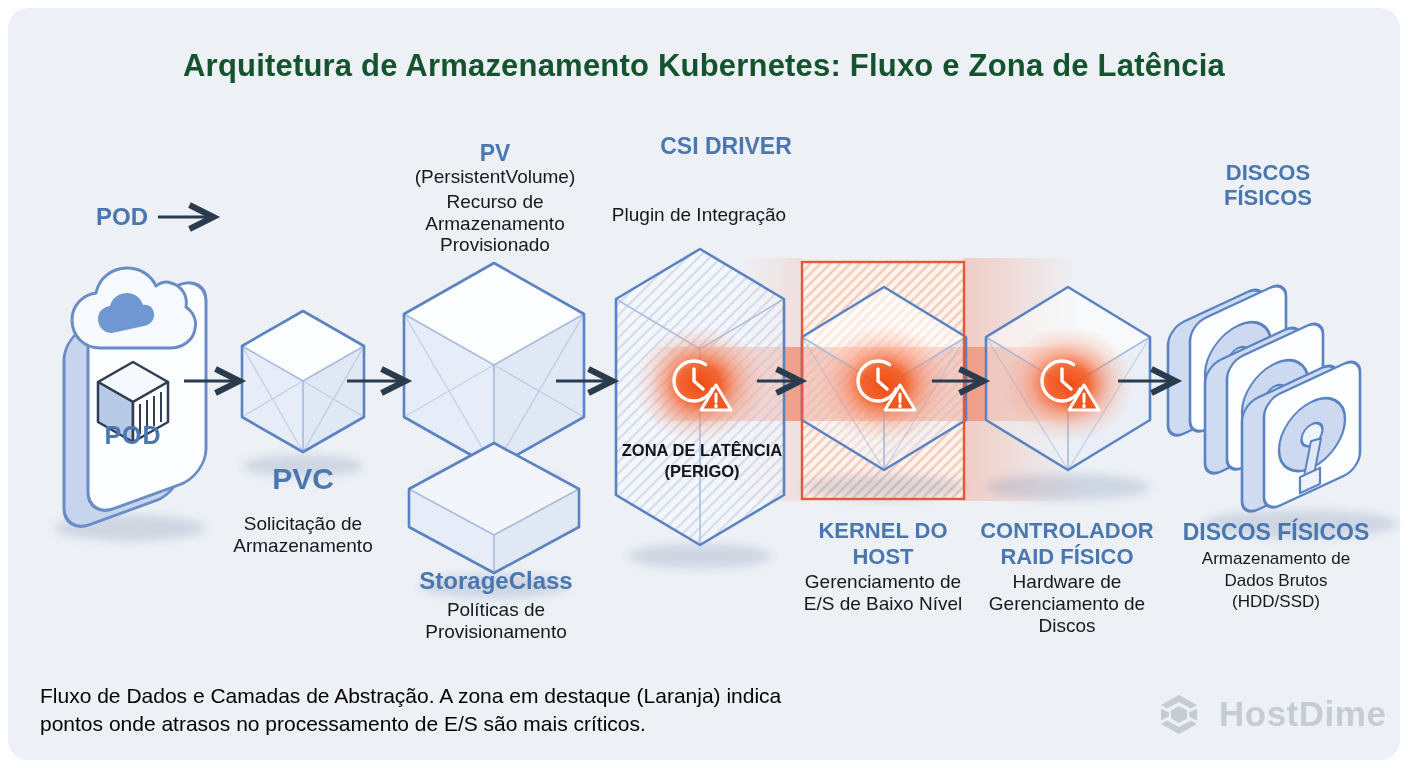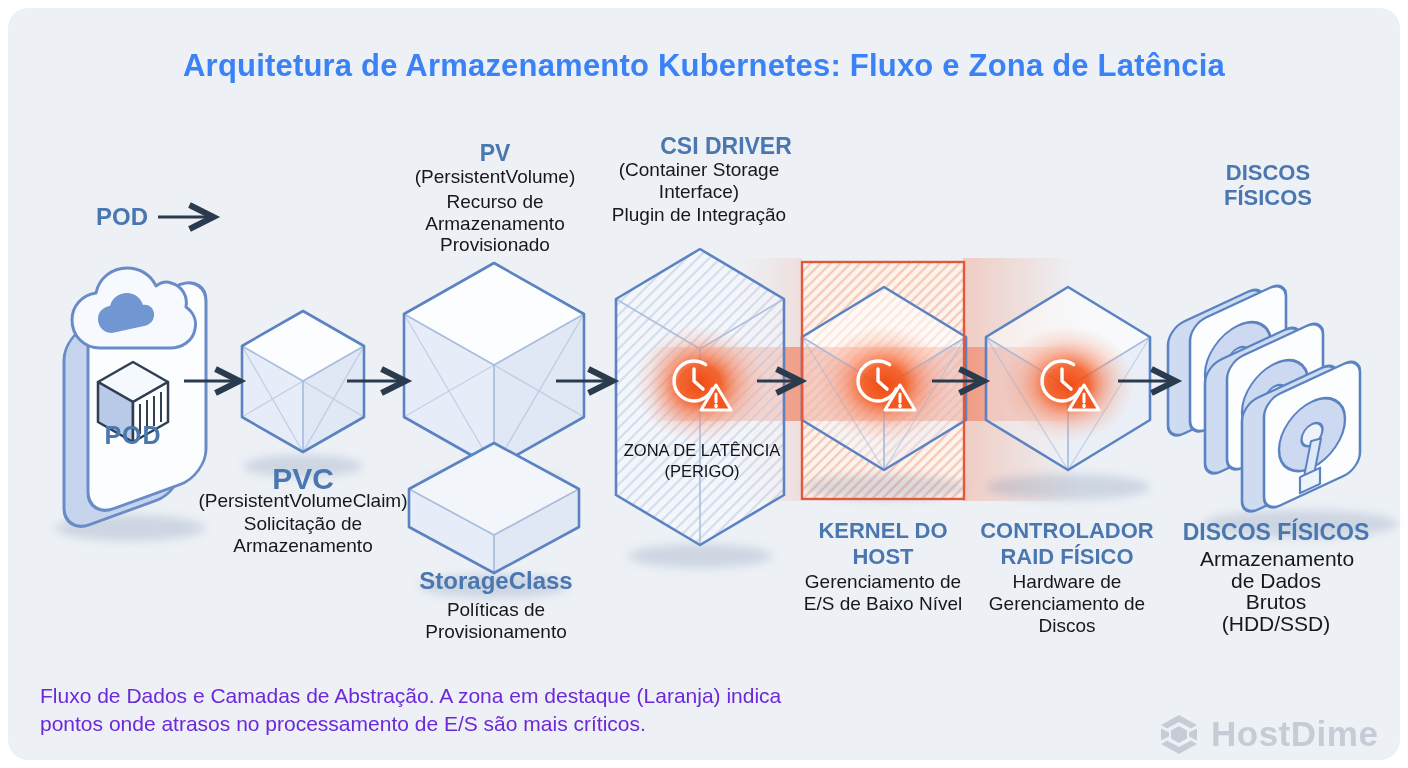--- a/index.html
+++ b/index.html
@@ -3,44 +3,44 @@
 <meta charset="utf-8">
 <style>
   html,body{margin:0;padding:0;background:#ffffff;width:1408px;height:768px;overflow:hidden;
             font-family:"Liberation Sans", sans-serif;}
   #stage{position:absolute;left:0;top:0;width:1408px;height:768px;}
   .card{position:absolute;left:8px;top:8px;right:8px;bottom:8px;background:#edf1f6;border-radius:20px;}
   svg#art{position:absolute;left:0;top:0;}
   .lbl{position:absolute;transform:translateX(-50%);text-align:center;}
   .h{color:#4a77b0;font-weight:700;}
   .sub{color:#15181d;}
-  #title{left:704px;top:48px;font-size:31px;font-weight:700;color:#3b82f6;white-space:nowrap;letter-spacing:.2px;}
+  #title{left:704px;top:48px;font-size:31px;font-weight:700;color:#14532d;white-space:nowrap;letter-spacing:.2px;}
   #pod-top{left:122px;top:203px;font-size:24px;}
   #pod-inner{left:133px;top:421px;font-size:25px;letter-spacing:1px;}
   #pvc-h{left:303px;top:462px;font-size:30px;}
   #pvc-alias{left:303px;top:490px;font-size:19px;white-space:nowrap;}
   #pvc-desc{left:303px;top:513px;width:185px;font-size:19px;line-height:22px;}
   #pv-h{left:495px;top:140px;font-size:23px;}
   #pv-alias{left:495px;top:166px;font-size:19px;white-space:nowrap;}
   #pv-desc{left:495px;top:191px;width:170px;font-size:19px;line-height:21.5px;}
   #sc-h{left:496px;top:567px;font-size:24px;}
   #sc-desc{left:496px;top:599px;width:200px;font-size:19px;line-height:22px;}
   #csi-h{left:699px;top:133px;font-size:23px;margin-left:27px;}
   #csi-alias{left:699px;top:159px;width:200px;font-size:19px;line-height:21.5px;}
   #csi-desc{left:699px;top:204px;font-size:19px;white-space:nowrap;}
-  #zona{left:702px;top:440px;width:180px;font-size:16.5px;font-weight:400;line-height:21px;color:#121417;}
+  #zona{left:702px;top:440px;width:180px;font-size:16.5px;font-weight:700;line-height:21px;color:#121417;}
   #kernel-h{left:883px;top:518px;width:150px;font-size:22px;line-height:26px;}
   #kernel-desc{left:883px;top:571px;width:170px;font-size:19px;line-height:22px;}
   #raid-h{left:1067px;top:518px;width:190px;font-size:22px;line-height:26px;}
   #raid-desc{left:1067px;top:571px;width:190px;font-size:19px;line-height:22px;}
   #disks-top{left:1268px;top:160px;width:120px;font-size:22px;line-height:25px;}
   #disks-h{left:1276px;top:519px;font-size:23px;white-space:nowrap;}
-  #disks-desc{left:1276px;top:548px;width:152px;font-size:21px;line-height:21.5px;}
-  #footer{position:absolute;left:40px;top:682px;width:800px;font-size:21px;line-height:27.5px;color:#6d28d9;}
-  #brand{position:absolute;left:1155px;top:690px;display:flex;align-items:center;gap:8px;margin-top:20px;}
+  #disks-desc{left:1276px;top:548px;width:152px;font-size:17px;line-height:21.5px;}
+  #footer{position:absolute;left:40px;top:682px;width:800px;font-size:21px;line-height:27.5px;color:#000000;}
+  #brand{position:absolute;left:1155px;top:690px;display:flex;align-items:center;gap:16px;}
   #brand .brand-text{font-size:35px;font-weight:700;color:#c6ccd5;letter-spacing:.5px;}
 </style>
 </head>
 <body>
 
 <div id="stage">
   <div class="card"></div>
 
   <svg id="art" width="1408" height="768" viewBox="0 0 1408 768">
     <defs>
@@ -295,32 +295,30 @@
       <line x1="1118" y1="381" x2="1174" y2="381" marker-end="url(#ah)"></line>
     </g>
   </svg>
 
   <div class="lbl" id="title">Arquitetura de Armazenamento Kubernetes: Fluxo e Zona de Latência</div>
 
   <div class="lbl h" id="pod-top">POD</div>
   <div class="lbl h" id="pod-inner">POD</div>
 
   <div class="lbl h" id="pvc-h">PVC</div>
-  <div class="lbl sub" id="pvc-alias">(PersistentVolumeClaim)</div>
   <div class="lbl sub" id="pvc-desc">Solicitação de Armazenamento</div>
 
   <div class="lbl h" id="pv-h">PV</div>
   <div class="lbl sub" id="pv-alias">(PersistentVolume)</div>
   <div class="lbl sub" id="pv-desc">Recurso de Armazenamento Provisionado</div>
 
   <div class="lbl h" id="sc-h">StorageClass</div>
   <div class="lbl sub" id="sc-desc">Políticas de Provisionamento</div>
 
   <div class="lbl h" id="csi-h">CSI DRIVER</div>
-  <div class="lbl sub" id="csi-alias">(Container Storage Interface)</div>
   <div class="lbl sub" id="csi-desc">Plugin de Integração</div>
 
   <div class="lbl" id="zona">ZONA DE LATÊNCIA (PERIGO)</div>
 
   <div class="lbl h" id="kernel-h">KERNEL DO HOST</div>
   <div class="lbl sub" id="kernel-desc">Gerenciamento de E/S de Baixo Nível</div>
 
   <div class="lbl h" id="raid-h">CONTROLADOR RAID FÍSICO</div>
   <div class="lbl sub" id="raid-desc">Hardware de Gerenciamento de Discos</div>
 

